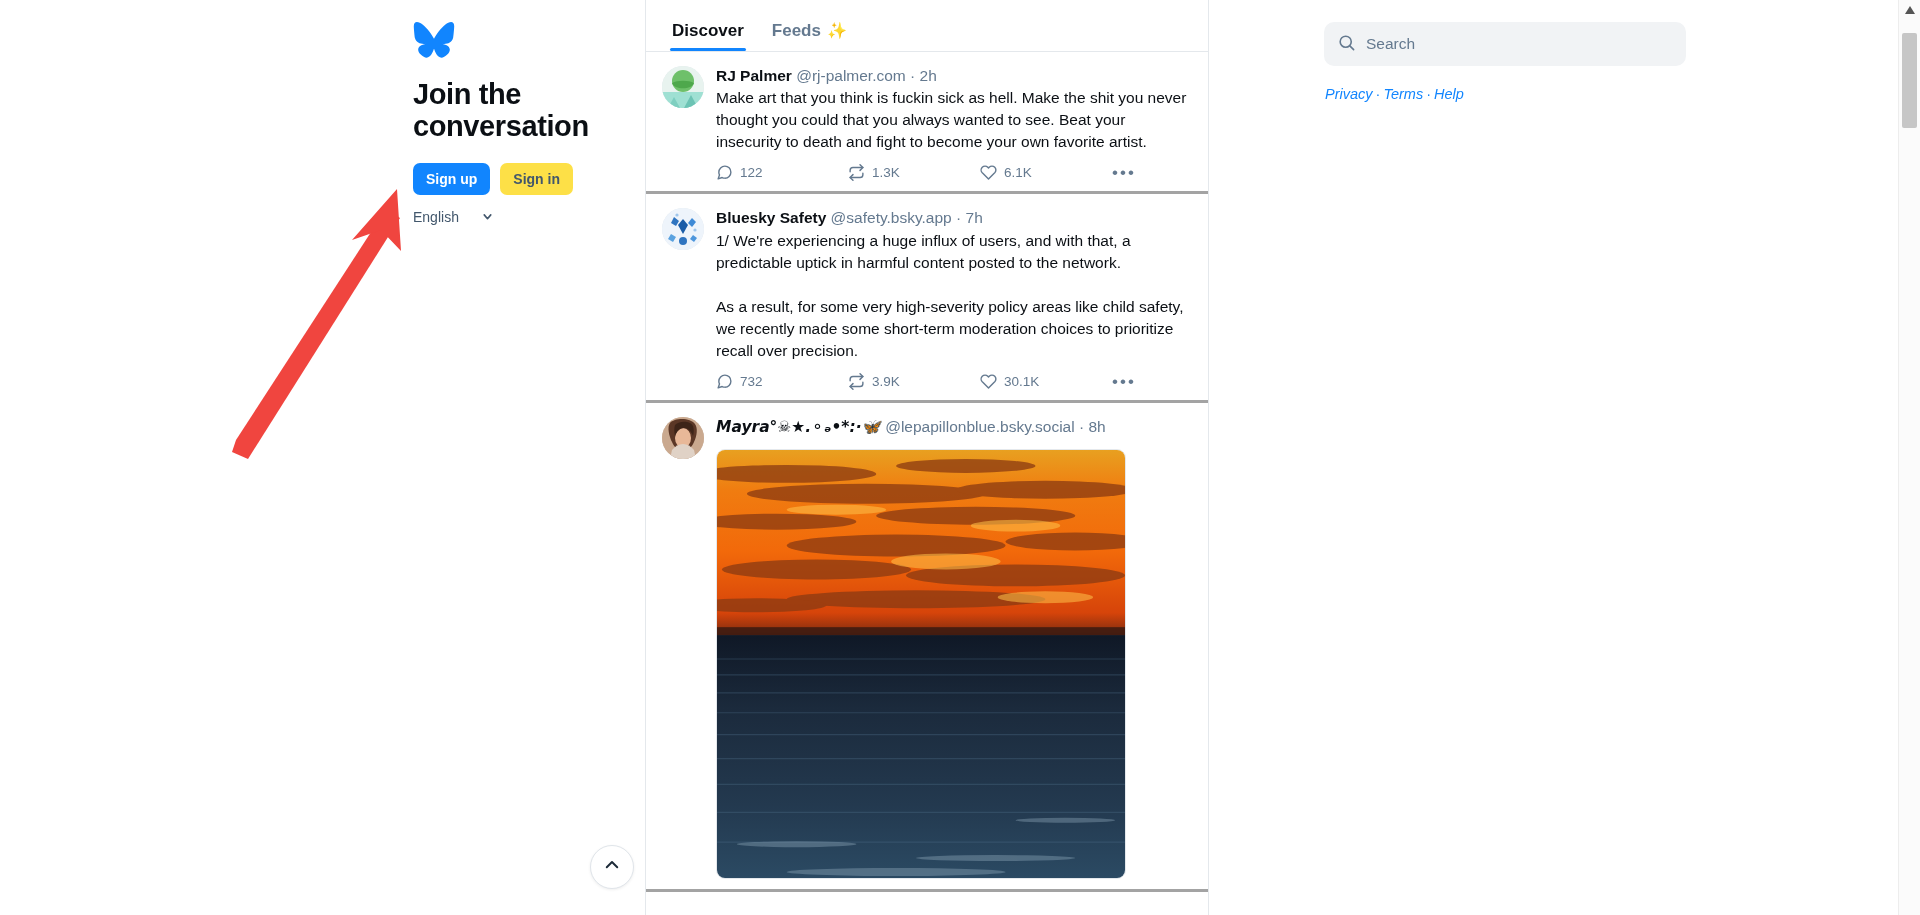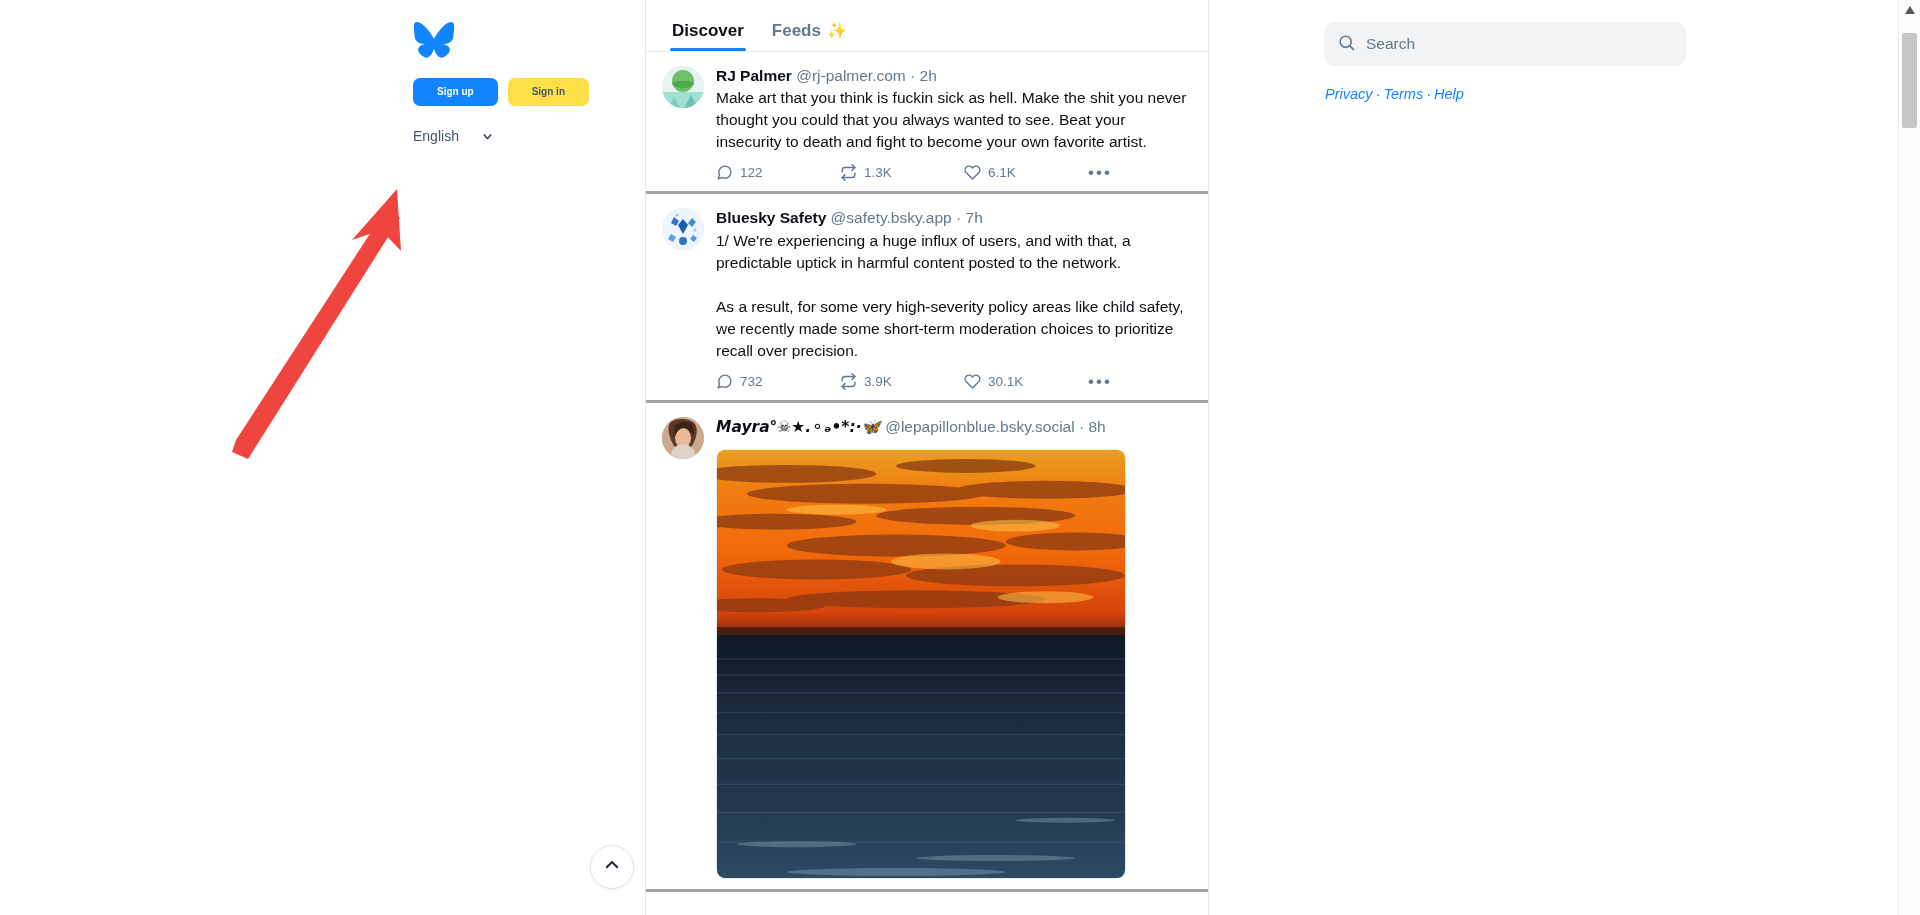--- a/index.html
+++ b/index.html
@@ -24,27 +24,27 @@
   .join-title {
     margin-top: 20px;
     font-size: 29px; line-height: 1.12; font-weight: 700;
     letter-spacing: -0.4px; color: #0b0f14;
     max-width: 180px;
   }
   .auth-row { display: flex; gap: 10px; margin-top: 20px; align-items: center; }
   .btn {
     border: none; border-radius: 7px; cursor: pointer;
     font-family: "Liberation Sans", sans-serif;
-    font-size: 10px; font-weight: 700;
-    padding: 9px 24px; line-height: 1;
+    font-size: 14px; font-weight: 700;
+    padding: 9px 13px; line-height: 1;
   }
   .btn-signup { background: #1185fe; color: #ffffff; }
   .btn-signin { background: #fde047; color: #42576c; }
   .lang-row {
-    margin-top: 22px; display: flex; align-items: center; gap: 22px;
+    margin-top: 14px; display: flex; align-items: center; gap: 22px;
     cursor: pointer;
   }
   .lang-label { font-size: 14px; color: #42576c; }
   .chev { width: 13px; height: 13px; display:block; }
 
   
   .annot-arrow {
     position: absolute; left: 0; top: 0; width: 645px; height: 915px;
     pointer-events: none;
   }
@@ -95,21 +95,21 @@
   .p-name-fancy { font-weight: 700; color: #0b0f14; font-style: italic; font-family: "DejaVu Sans", sans-serif; }
   .p-handle { color: #64798f; font-weight: 400; }
   .p-sep { color: #64798f; }
   .p-time { color: #64798f; }
   .post-text {
     font-size: 15.5px; line-height: 1.42; color: #0b0f14;
     white-space: pre-wrap; word-wrap: break-word;
   }
   .actions {
     display: flex; align-items: center; margin-top: 11px;
-    color: #64798f; font-size: 13.5px;
+    color: #64798f; font-size: 13.5px; gap: 8px;
   }
   .act { display: flex; align-items: center; gap: 7px; cursor: pointer; }
   .act.reply { width: 124px; }
   .act.repost { width: 124px; }
   .act.like { width: 124px; }
   .act svg { display:block; }
   .act-more { color:#64798f; font-size: 17px; letter-spacing: 2px; line-height: 1; cursor:pointer;}
 
   .media-wrap { margin-top: 12px; }
   .media-img {
@@ -168,20 +168,21 @@
 
   <div class="left-rail">
     <div class="left-inner">
 
       <span>
         <svg class="bsky-logo" viewBox="0 0 64 57" xmlns="http://www.w3.org/2000/svg" aria-hidden="true">
           <path fill="#1185fe" d="M13.9 3.8C21.2 9.3 29.1 20.4 32 26.4c2.9-6 10.8-17.1 18.1-22.6C55.4-.2 64-3.2 64 6.6c0 2-1.1 16.5-1.8 18.8-2.3 8.2-10.6 10.3-18 9 13 2.2 16.3 9.5 9.2 16.8-13.6 13.9-19.5-3.5-21-7.9-0.3-0.8-0.4-1.2-0.4-0.9 0-0.3-0.1 0.1-0.4 0.9-1.5 4.5-7.4 21.9-21 7.9-7.1-7.3-3.8-14.6 9.2-16.8-7.4 1.3-15.7-0.8-18-9C1.1 23.1 0 8.6 0 6.6 0-3.2 8.6-0.2 13.9 3.8z"></path>
         </svg>
       </span>
 
+      <div class="join-title">Join the conversation</div>
 
       <div class="auth-row">
         <button class="btn btn-signup">Sign up</button>
         <button class="btn btn-signin">Sign in</button>
       </div>
 
       <div class="lang-row">
         <span class="lang-label">English</span>
         <span>
           <svg class="chev" viewBox="0 0 24 24" fill="none" stroke="#42576c" stroke-width="3" stroke-linecap="round" stroke-linejoin="round">

